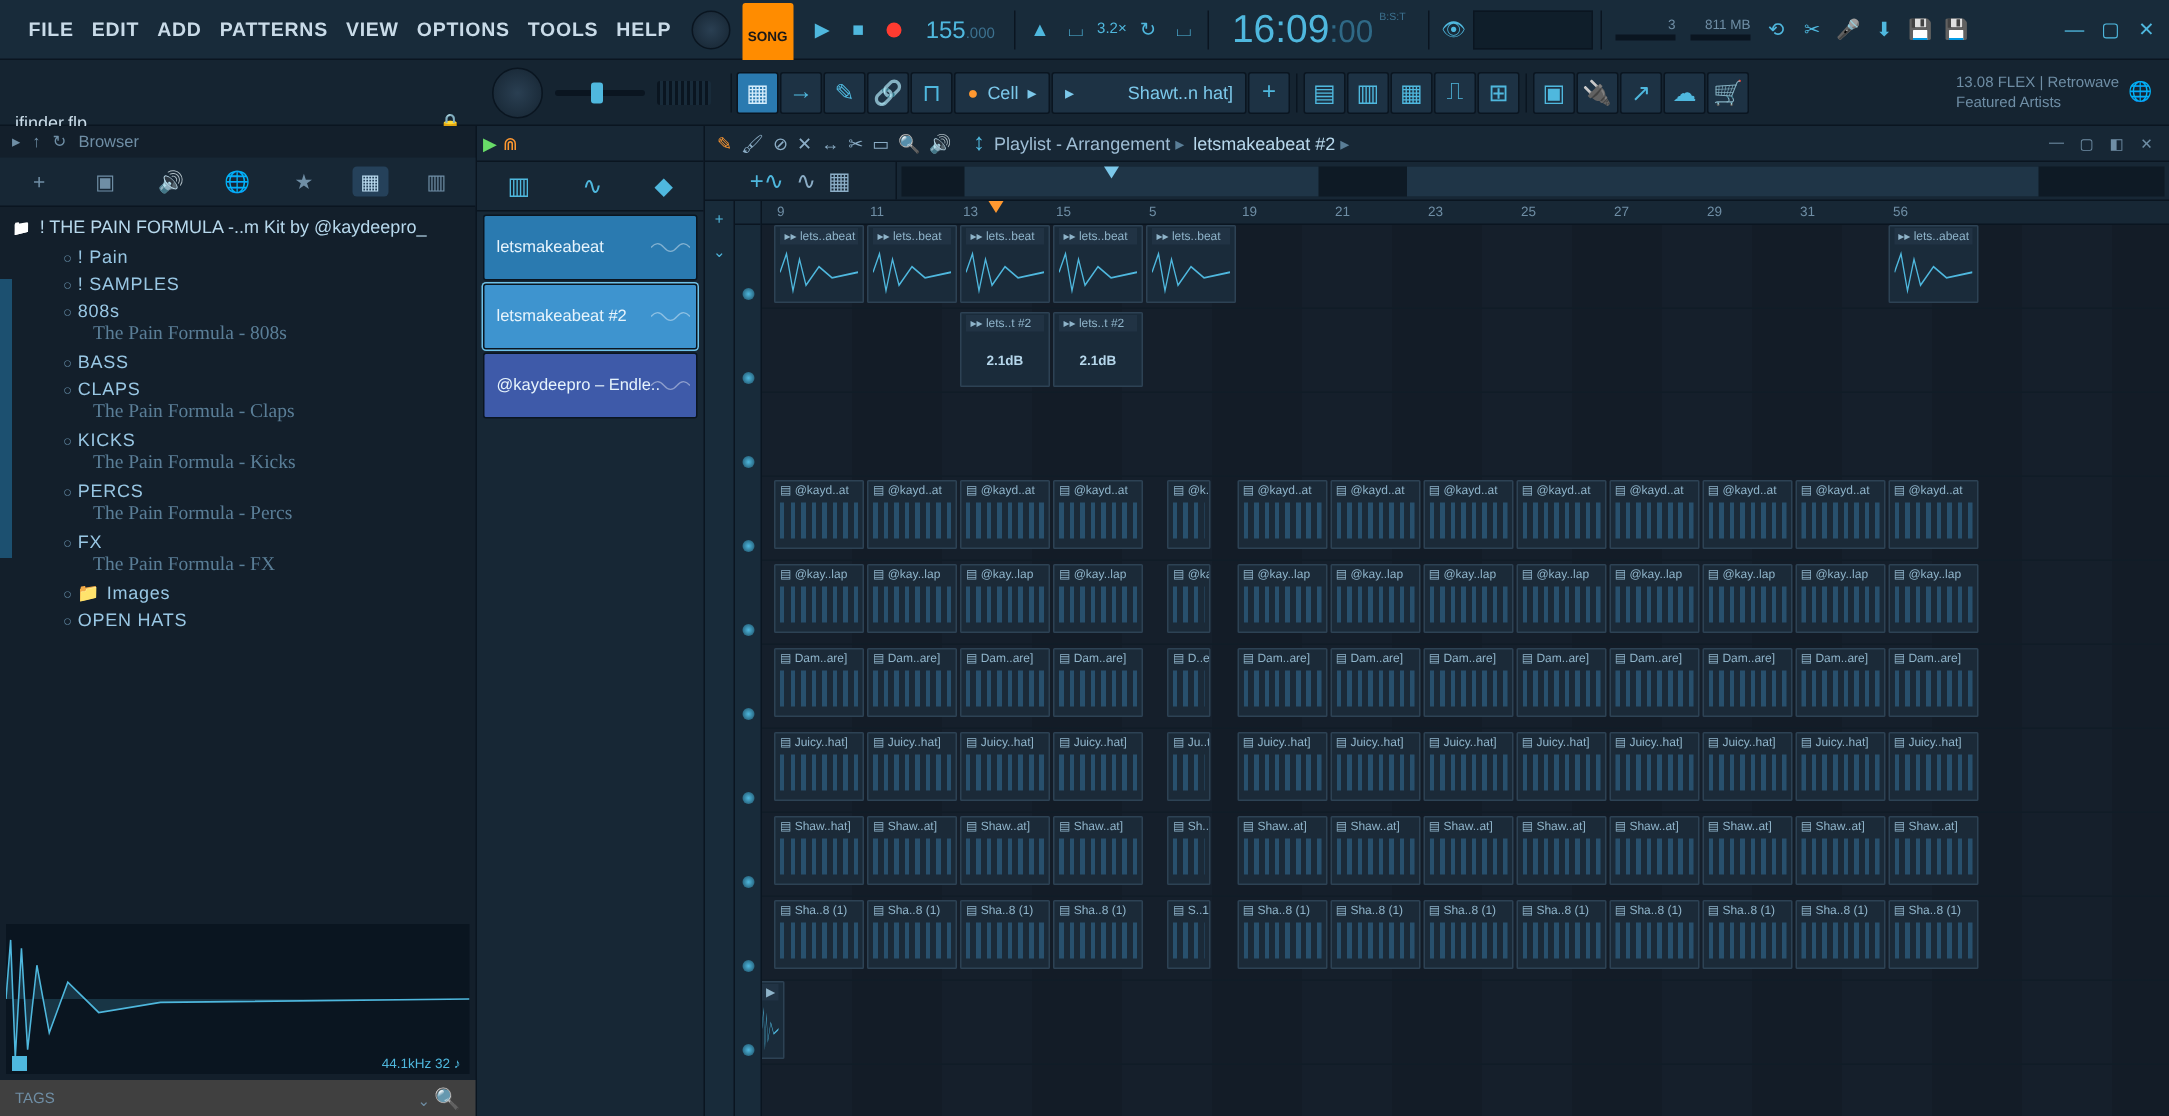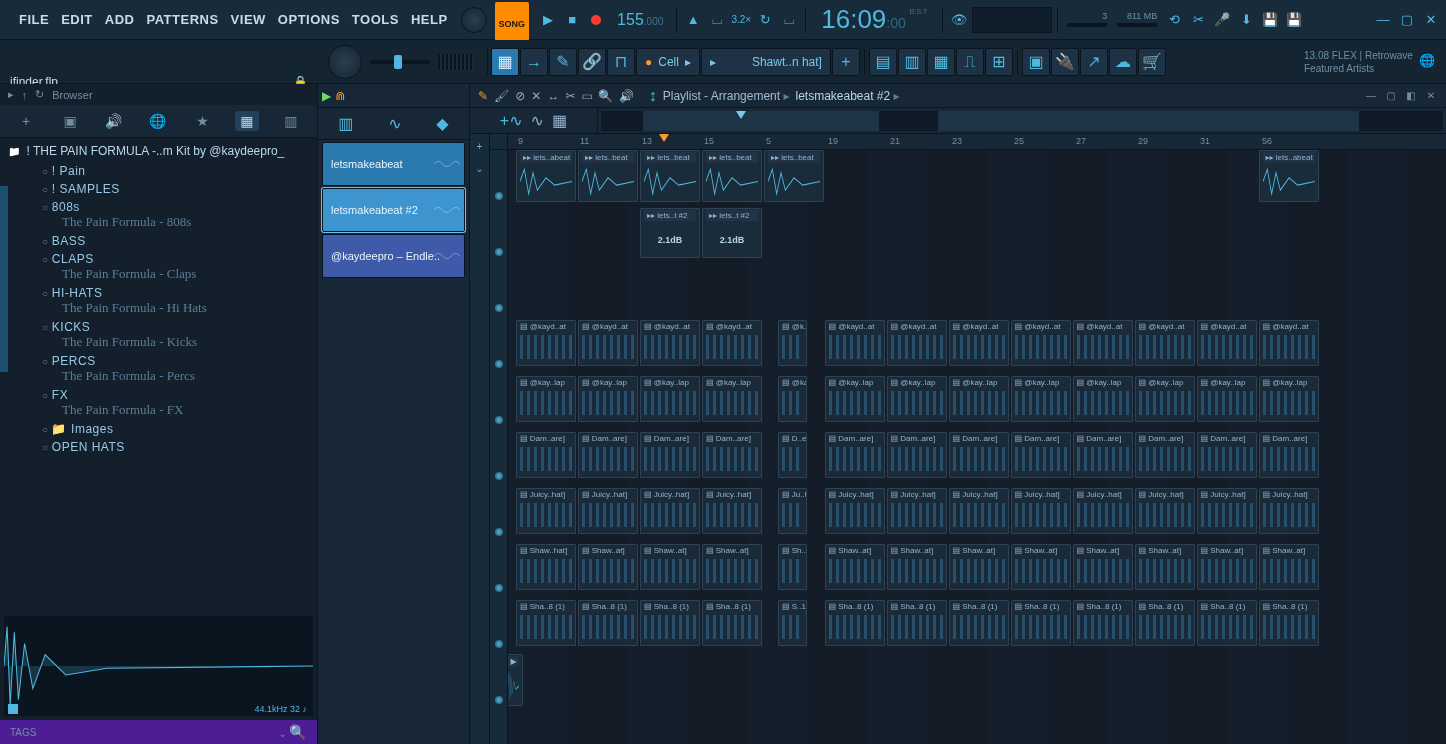--- a/index.html
+++ b/index.html
@@ -10,21 +10,21 @@
 .menu span { padding: 4px 5px; cursor: pointer; }
 .knob { width: 26px; height: 26px; border-radius: 50%; background: radial-gradient(#2a3f52, #152431); border: 1px solid #0a1520; flex-shrink: 0; }
 .pat { display: flex; flex-direction: column; align-items: center; color: #6f8ea5; font-size: 8px; margin: 0 6px; }
 .pat .box { background: #ff8c00; color: #181818; font-size: 9px; font-weight: bold; padding: 17px 4px; border-radius: 2px; }
 .tbtn { width: 22px; height: 22px; display: inline-flex; align-items: center; justify-content: center; color: #4fb8de; border-radius: 3px; cursor: pointer; font-size: 13px; flex-shrink: 0; }
 .rec { width: 10px; height: 10px; border-radius: 50%; background: #ff3b30; }
 .tempo { color: #4fb8de; font-size: 16px; font-family: monospace; padding: 0 8px; }
 .tempo small { font-size: 10px; color: #3d7290; }
 .sep { width: 1px; height: 26px; background: #0a1520; margin: 0 3px; flex-shrink: 0; }
 .clock { color: #4fb8de; font-family: monospace; font-size: 26px; font-weight: 300; padding: 0 10px; display: flex; align-items: baseline; }
-.clock .ms { font-size: 14px; color: #2f6986; }
+.clock .ms { font-size: 21px; color: #2f6986; }
 .bst { font-size: 7px; color: #3d7290; margin-left: 4px; align-self: flex-start; margin-top: 4px; }
 .meters { width: 80px; height: 26px; background: #0f1e2a; border: 1px solid #0a1520; }
 .cpu { font-size: 9px; color: #6f8ea5; line-height: 1.2; text-align: right; padding: 0 4px; }
 .subbar { display: flex; align-items: center; height: 44px; background: #152431; border-bottom: 1px solid #0a1520; }
 .filelbl { flex: 0 0 318px; padding: 0 10px; color: #c9dbe8; font-size: 12px; display: flex; align-items: center; justify-content: space-between; margin-top: 40px; }
 .channel-spot { display:flex; align-items:center; gap:8px; padding:0 10px;}
 .slider { width: 60px; height: 4px; background: #0a1520; border-radius: 2px; position: relative; }
 .slider::after { content: ''; position: absolute; width: 8px; height: 14px; background: #4fb8de; top: -5px; left: 40%; border-radius: 2px; }
 .toolrow { display: flex; gap: 1px; align-items: center; flex: 1; }
 .tool { width: 28px; height: 28px; display: flex; align-items: center; justify-content: center; background: #1d3244; border: 1px solid #0a1520; color: #4fb8de; cursor: pointer; border-radius: 2px; flex-shrink:0;}
@@ -40,21 +40,21 @@
 .tree { flex: 1; overflow: hidden; padding: 2px 0; }
 .tree-title { padding: 4px 10px 4px 8px; color: #b7d8ec; font-size: 12px; font-weight: 400; }
 .tree-title::before { content: '📁'; filter: grayscale(1) brightness(1.4); margin-right: 6px; font-size: 10px; }
 .tree-item { padding: 2px 0 2px 42px; display: flex; flex-direction: column; }
 .tree-item .name { color: #99c7e4; font-size: 12px; font-weight: 500; letter-spacing: .5px; }
 .tree-item .name::before { content: '○ '; color: #5a7e97; font-size: 10px; }
 .tree-item .sub { font-family: "Brush Script MT", cursive; color: #5a7e97; font-size: 13px; padding-left: 20px; }
 .waveform { height: 100px; background: #0a1520; margin: 4px; position: relative; display: flex; align-items: center; }
 .waveform svg { width: 100%; height: 90px; }
 .wave-meta { position: absolute; bottom: 2px; right: 6px; font-size: 9px; color: #4fb8de; }
-.tags { display: flex; align-items: center; justify-content: space-between; padding: 4px 10px; font-size: 10px; color: #6f8ea5; background:#4c1d95;}
+.tags { display: flex; align-items: center; justify-content: space-between; padding: 4px 10px; font-size: 10px; color: #6f8ea5; background:#404040;}
 .midcol { width: 152px; background: #172735; border-right: 1px solid #0a1520; }
 .mid-icons { display: flex; gap: 4px; padding: 4px; color: #4fb8de; font-size: 12px; justify-content:flex-start; align-items:center; border-bottom:1px solid #0a1520; height:24px;}
 .mid-icons2 { display: flex; gap: 6px; padding: 6px; color: #4fb8de; justify-content:space-around; border-bottom:1px solid #0a1520;}
 .pattern { margin: 2px 4px; padding: 6px 8px; background: #2a7ab0; border: 1px solid #0a1520; border-radius: 2px; color: #e7f4fc; font-size: 11px; position: relative; overflow: hidden; height:44px; display:flex; align-items:center;}
 .pattern.sel { background: #3e94cf; box-shadow: 0 0 0 1px #6fc1e8; }
 .pattern.dark { background: #3e5aa9; }
 .pattern .wav { position: absolute; right: 4px; top: 50%; width: 26px; height: 16px; transform: translateY(-50%); opacity:.4;}
 .playlist { flex: 1; display: flex; flex-direction: column; background: #131f2b; min-width: 0; }
 .pl-head { display: flex; align-items: center; padding: 2px 6px; gap: 6px; border-bottom: 1px solid #0a1520; background:#172735; height:24px;}
 .pl-tools { display: flex; gap: 2px; color: #ff9830; font-size: 12px; align-items:center;}
@@ -240,24 +240,20 @@
               <span class="sub">The Pain Formula - 808s</span>
             </div>
             <div class="tree-item">
               <span class="name">BASS</span>
             </div>
             <div class="tree-item">
               <span class="name">CLAPS</span>
               <span class="sub">The Pain Formula - Claps</span>
             </div>
             <div class="tree-item">
-              <span class="name">HI-HATS</span>
-              <span class="sub">The Pain Formula - Hi Hats</span>
-            </div>
-            <div class="tree-item">
               <span class="name">KICKS</span>
               <span class="sub">The Pain Formula - Kicks</span>
             </div>
             <div class="tree-item">
               <span class="name">PERCS</span>
               <span class="sub">The Pain Formula - Percs</span>
             </div>
             <div class="tree-item">
               <span class="name">FX</span>
               <span class="sub">The Pain Formula - FX</span>

